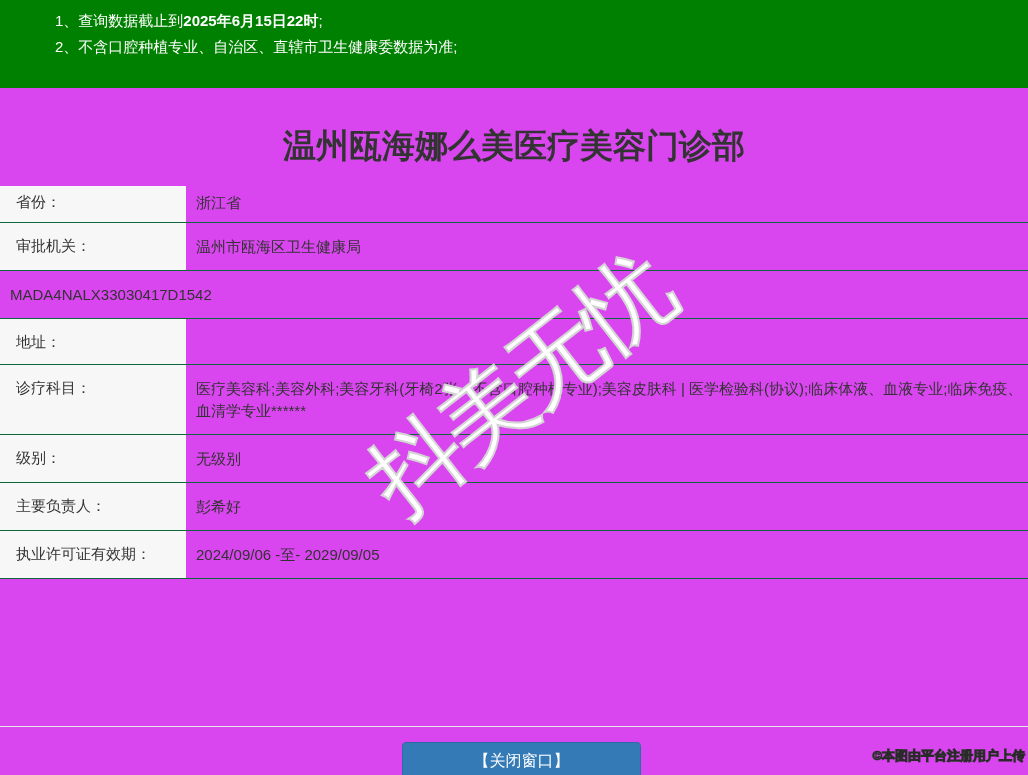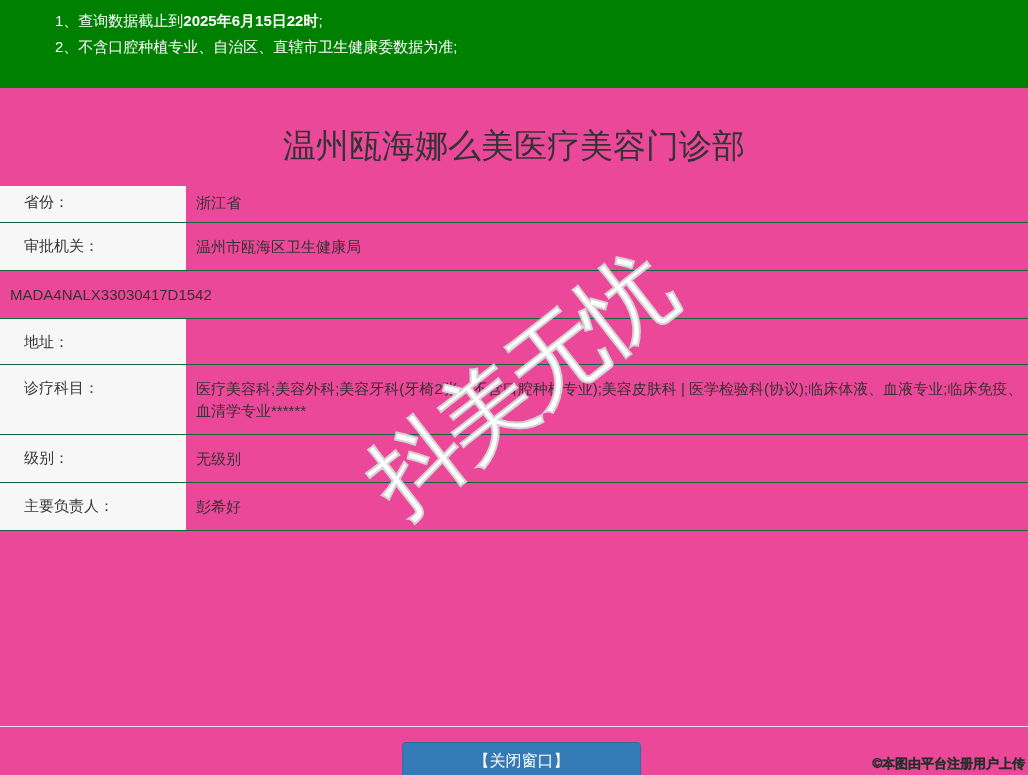--- a/index.html
+++ b/index.html
@@ -1,44 +1,44 @@
 <!DOCTYPE html>
 <html><head>
 <meta charset="utf-8">
 <style>
   html,body { margin:0; padding:0; background:#fff; }
   .page {
     position:relative; width:1028px; height:775px; overflow:hidden;
-    background:#ec4899; font-family:"Liberation Sans","DejaVu Sans",sans-serif;
+    background:#d946ef; font-family:"Liberation Sans","DejaVu Sans",sans-serif;
   }
 
   
   .notice-bar {
     position:absolute; top:0; left:0; width:1028px; height:88px;
     background:#008000; box-sizing:border-box; padding:8px 0 0 55px;
     color:#ffffff; font-size:15px; z-index:2;
   }
   .notice-line { line-height:26px; height:26px; white-space:nowrap; }
   .notice-line .nb { font-weight:bold; }
 
   
   .title {
     position:absolute; top:124px; left:0; width:100%; margin:0;
-    text-align:center; font-size:33px; font-weight:400; color:#333333; z-index:2;
+    text-align:center; font-size:33px; font-weight:700; color:#333333; z-index:2;
   }
 
   
   .info-table { position:absolute; top:186px; left:0; width:1028px; z-index:0; }
   .info-row {
     display:flex; border-bottom:1px solid #0e6839;
     font-size:15px; color:#333333;
   }
   .row-label {
     width:186px; flex-shrink:0; box-sizing:border-box;
-    background:#f7f7f7; padding:13px 6px 12px 24px; line-height:20px;
+    background:#f7f7f7; padding:13px 6px 12px 16px; line-height:20px;
     position:relative; z-index:2;
   }
   .row-value {
     flex:1; box-sizing:border-box; background:transparent;
     padding:13px 4px 12px 10px; line-height:22px;
     position:relative; z-index:2;
   }
   .info-row:first-child .row-label,
   .info-row:first-child .row-value { padding-top:6px; padding-bottom:8px; }
 
@@ -56,22 +56,22 @@
     position:absolute; top:726px; left:0; width:1028px; height:0;
     border-top:1px solid #e7e7e7; z-index:2;
   }
   .close-button {
     position:absolute; left:402px; top:742px; width:239px; height:38px;
     background:#337ab7; border:1px solid #2e6da4; border-radius:4px;
     color:#ffffff; font-size:16px; line-height:30px; text-align:center;
     cursor:pointer; z-index:3; font-family:inherit; padding:0;
   }
   .credit-watermark {
-    position:absolute; right:3px; bottom:2px; z-index:3;
-    font-size:13px; font-weight:normal; white-space:nowrap;
+    position:absolute; right:3px; bottom:10px; z-index:3;
+    font-size:13px; font-weight:bold; white-space:nowrap;
     color:#ffffff; -webkit-text-stroke:1px #2a2a2a;
   }
 </style>
 </head>
 <body>
 
 <div class="page">
 
   <div class="notice-bar" id="noticeBar">
       <div class="notice-line"><span>1、</span><span>查询数据截止到</span><span class="nb">2025年6月15日22时</span><span>;</span></div>
@@ -100,20 +100,24 @@
         <div class="row-value">医疗美容科;美容外科;美容牙科(牙椅2张、不含口腔种植专业);美容皮肤科 | 医学检验科(协议);临床体液、血液专业;临床免疫、血清学专业******</div>
       </div>
       <div class="info-row">
         <div class="row-label">级别：</div>
         <div class="row-value">无级别</div>
       </div>
       <div class="info-row">
         <div class="row-label">主要负责人：</div>
         <div class="row-value">彭希好</div>
       </div>
+      <div class="info-row">
+        <div class="row-label">执业许可证有效期：</div>
+        <div class="row-value">2024/09/06 -至- 2029/09/05</div>
+      </div>
     </div>
 
   <div class="watermark-diagonal">抖美无忧</div>
 
   <div class="footer-divider"></div>
 
   <button class="close-button">【关闭窗口】</button>
 
   <div class="credit-watermark">©本图由平台注册用户上传</div>
 

